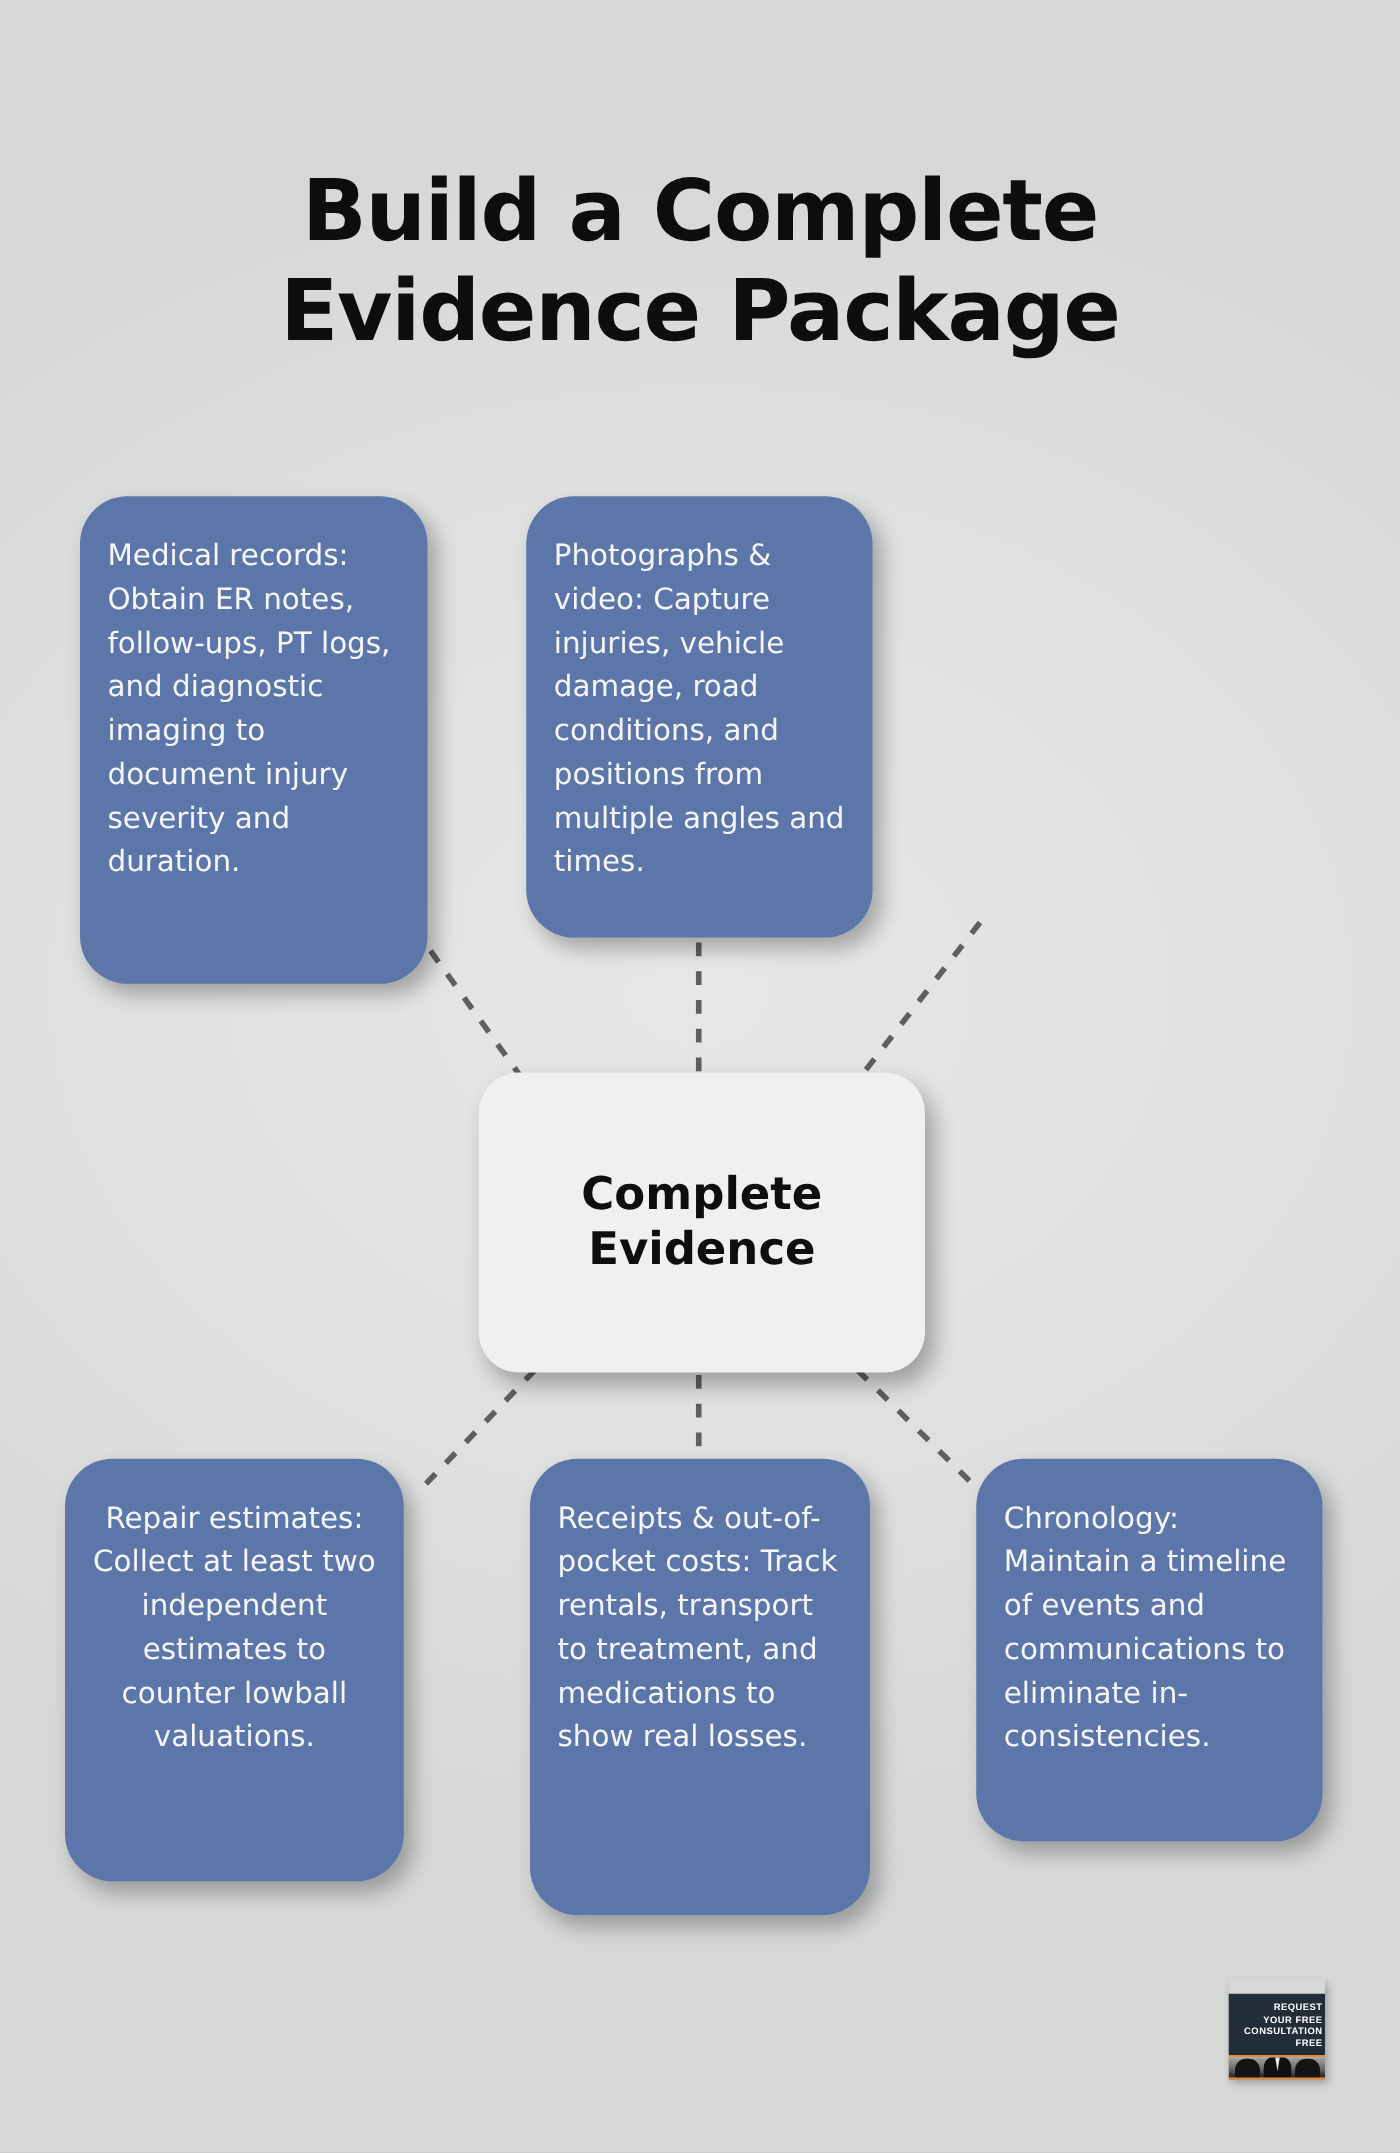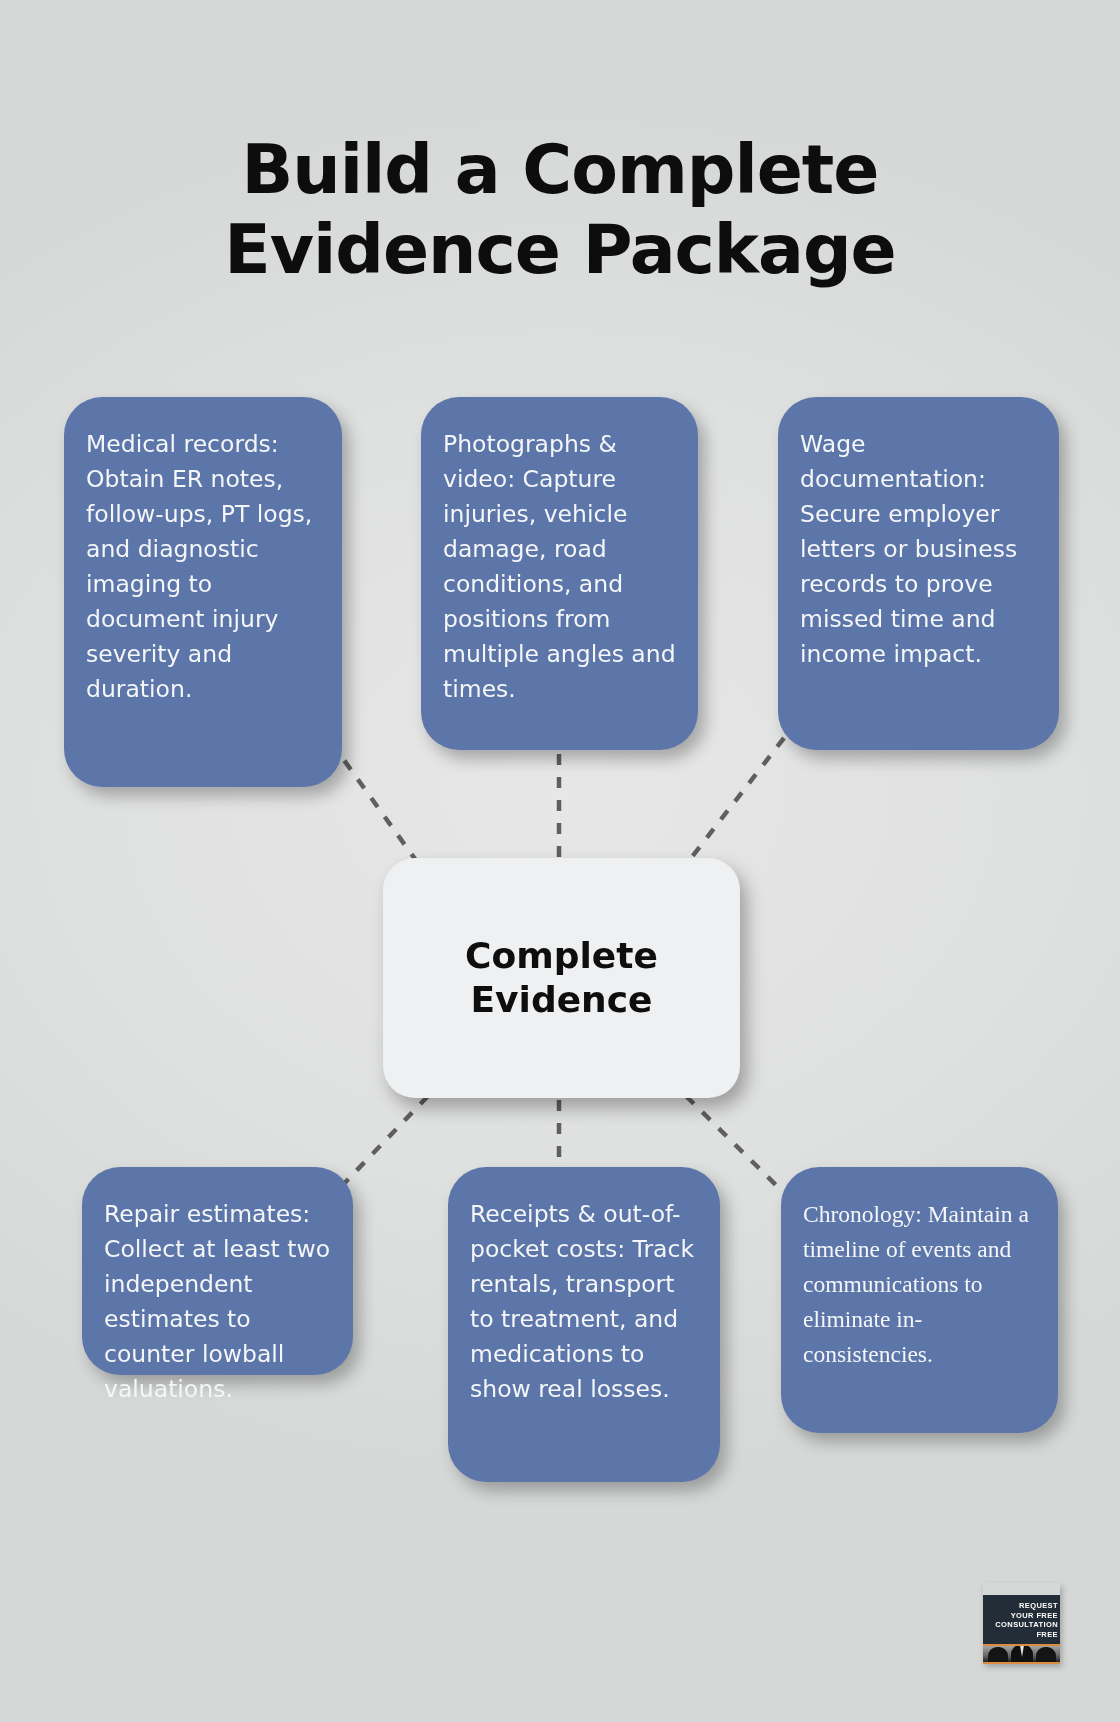--- a/index.html
+++ b/index.html
@@ -28,23 +28,23 @@
     border-radius:38px;
     color:#f4f6f8;
     font-size:23.5px;
     line-height:35px;
     padding:30px 22px;
     box-shadow:7px 9px 16px rgba(0,0,0,0.28);
   }
   .n0{left:64px;  top:397px; width:278px; height:390px;}
   .n1{left:421px; top:397px; width:277px; height:353px;}
   .n2{left:778px; top:397px; width:281px; height:353px;}
-  .n3{left:82px;  top:1167px;width:271px; height:208px;}
-  .n4{left:448px; top:1167px;width:272px; height:315px;}
-  .n5{left:781px; top:1167px;width:277px; height:266px;font-family:Liberation Serif, serif;}
+  .n3{left:52px;  top:1167px;width:271px; height:338px;text-align:center;}
+  .n4{left:424px; top:1167px;width:272px; height:365px;}
+  .n5{left:781px; top:1167px;width:277px; height:306px;}
   .hub{
     position:absolute;
     left:383px;top:858px;width:357px;height:240px;
     background:#eff0f2;
     border-radius:32px;
     box-shadow:7px 10px 18px rgba(0,0,0,0.3);
     display:flex;align-items:center;justify-content:center;
   }
   .hub-label{
     width:230px;
@@ -119,23 +119,20 @@
       <line x1="686" y1="1096" x2="787" y2="1196"></line>
     </g>
   </svg>
 
   <div class="node n0">
     <span>Medical records: Obtain ER notes, follow-ups, PT logs, and diagnostic imaging to document injury severity and duration.</span>
   </div>
   <div class="node n1">
     <span>Photographs &amp; video: Capture injuries, vehicle damage, road conditions, and positions from multiple angles and times.</span>
   </div>
-  <div class="node n2">
-    <span>Wage documentation: Secure employer letters or business records to prove missed time and income impact.</span>
-  </div>
   <div class="node n3">
     <span>Repair estimates: Collect at least two independent estimates to counter lowball valuations.</span>
   </div>
   <div class="node n4">
     <span>Receipts &amp; out-of-pocket costs: Track rentals, transport to treatment, and medications to show real losses.</span>
   </div>
   <div class="node n5">
     <span>Chronology: Maintain a timeline of events and communications to eliminate in-consistencies.</span>
   </div>
 

